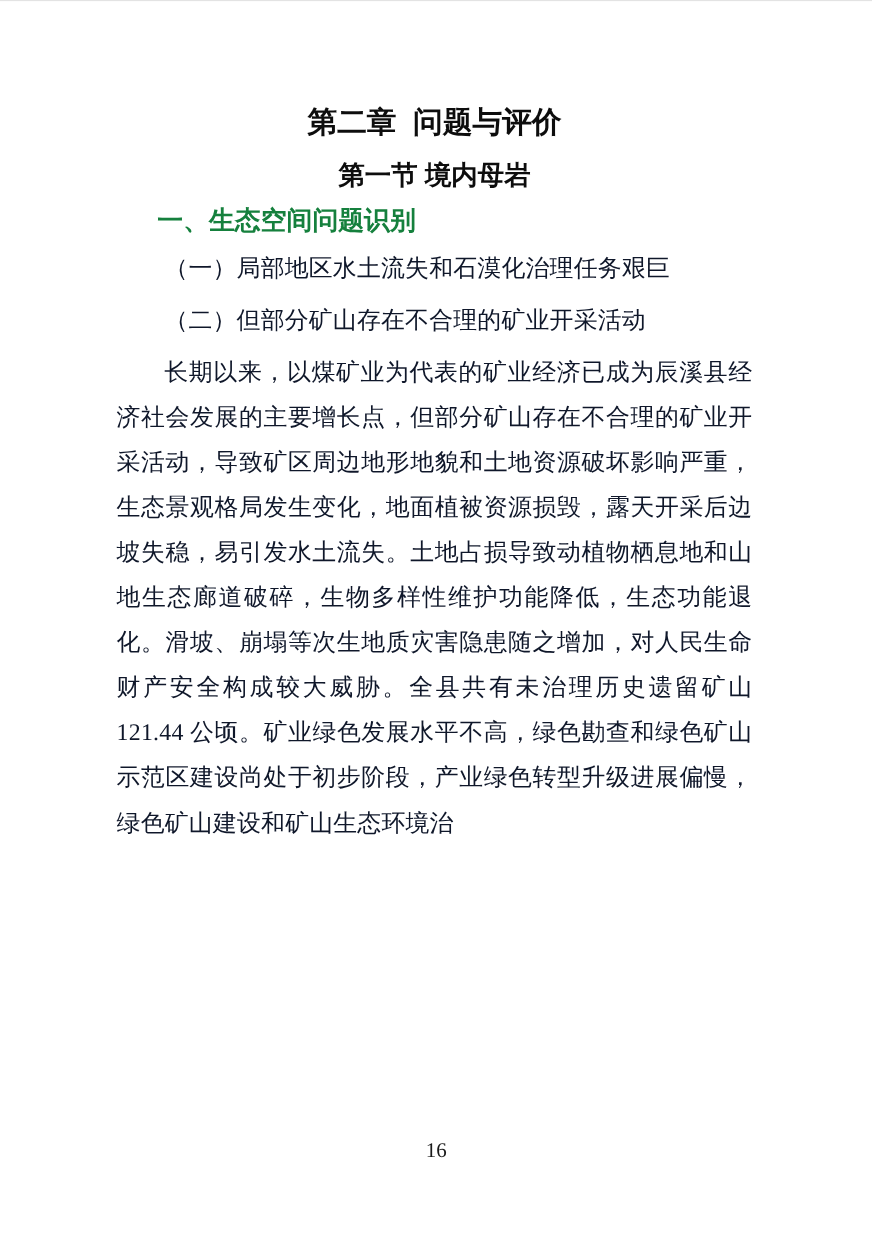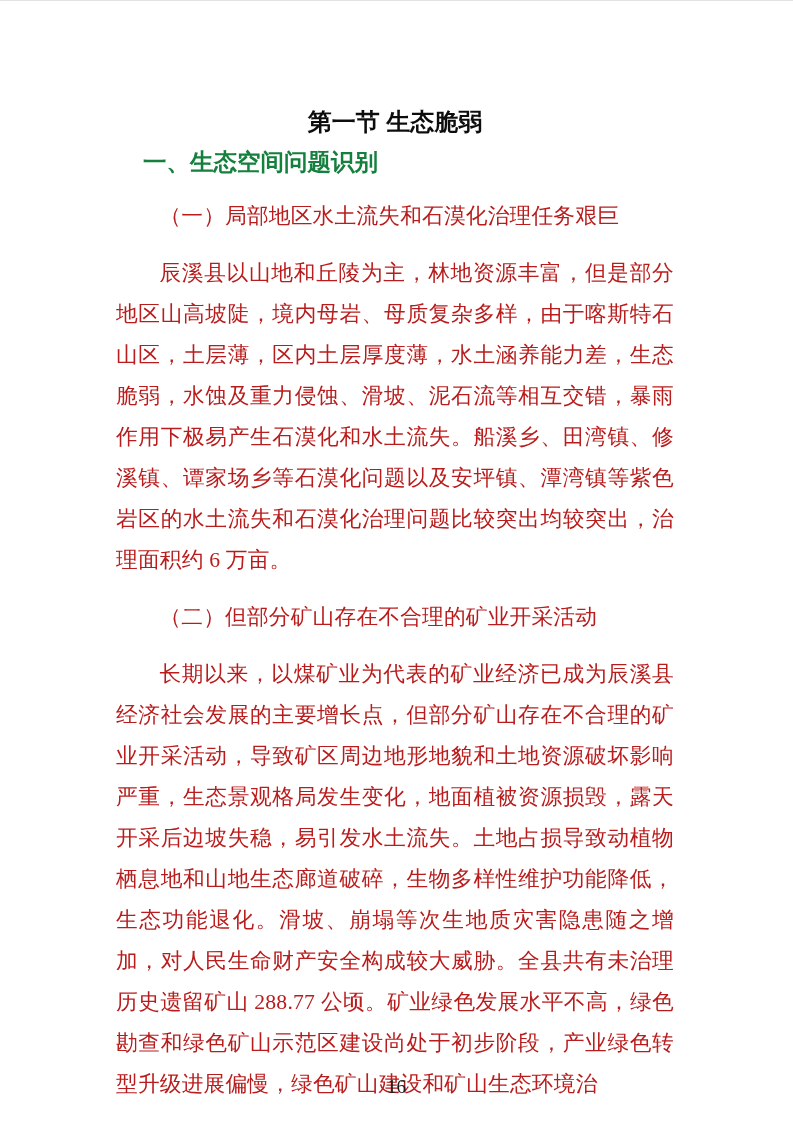--- a/index.html
+++ b/index.html
@@ -44,58 +44,58 @@
     margin: 4px 0 0 0;
     font-family: "Liberation Sans", "DejaVu Sans", sans-serif;
     font-weight: 700;
     font-size: 23.5px;
     line-height: 36px;
     text-align: left;
     text-indent: 43px;
     color: #15803d;
   }
   .doc-block {
-    margin: 16px;
+    margin: 6px;
     font-family: "Liberation Serif", "DejaVu Serif", serif;
     font-size: 21.7px;
     line-height: 41px;
     text-align: justify;
     text-justify: inter-ideograph;
     text-indent: 2em;
     letter-spacing: 0.2px;
-    color: #b91c1c;
+    color: #0f172a;
   }
   .item-heading {
     text-align: left;
   }
   .page-number {
     position: absolute;
-    top: 1074px;
+    top: 1034px;
     left: 0;
     width: 793px;
     text-align: center;
     font-family: "Liberation Serif", "DejaVu Serif", serif;
     font-size: 19px;
     line-height: 24px;
     color: #1a1a1a;
   }
 </style>
 </head>
 <body>
 
 <div class="page">
 
+  <h1 class="chapter-title">第二章  问题与评价</h1>
 
-  <h2 class="section-title">第一节 生态脆弱</h2>
+  <h2 class="section-title">第一节 境内母岩</h2>
 
   <h3 class="subsection-heading">一、生态空间问题识别</h3>
 
   <p class="doc-block item-heading">（一）局部地区水土流失和石漠化治理任务艰巨</p>
 
-  <p class="doc-block body-paragraph">辰溪县以山地和丘陵为主，林地资源丰富，但是部分地区山高坡陡，境内母岩、母质复杂多样，由于喀斯特石山区，土层薄，区内土层厚度薄，水土涵养能力差，生态脆弱，水蚀及重力侵蚀、滑坡、泥石流等相互交错，暴雨作用下极易产生石漠化和水土流失。船溪乡、田湾镇、修溪镇、谭家场乡等石漠化问题以及安坪镇、潭湾镇等紫色岩区的水土流失和石漠化治理问题比较突出均较突出，治理面积约 6 万亩。</p>
 
   <p class="doc-block item-heading">（二）但部分矿山存在不合理的矿业开采活动</p>
 
-  <p class="doc-block body-paragraph">长期以来，以煤矿业为代表的矿业经济已成为辰溪县经济社会发展的主要增长点，但部分矿山存在不合理的矿业开采活动，导致矿区周边地形地貌和土地资源破坏影响严重，生态景观格局发生变化，地面植被资源损毁，露天开采后边坡失稳，易引发水土流失。土地占损导致动植物栖息地和山地生态廊道破碎，生物多样性维护功能降低，生态功能退化。滑坡、崩塌等次生地质灾害隐患随之增加，对人民生命财产安全构成较大威胁。全县共有未治理历史遗留矿山 288.77 公顷。矿业绿色发展水平不高，绿色勘查和绿色矿山示范区建设尚处于初步阶段，产业绿色转型升级进展偏慢，绿色矿山建设和矿山生态环境治</p>
+  <p class="doc-block body-paragraph">长期以来，以煤矿业为代表的矿业经济已成为辰溪县经济社会发展的主要增长点，但部分矿山存在不合理的矿业开采活动，导致矿区周边地形地貌和土地资源破坏影响严重，生态景观格局发生变化，地面植被资源损毁，露天开采后边坡失稳，易引发水土流失。土地占损导致动植物栖息地和山地生态廊道破碎，生物多样性维护功能降低，生态功能退化。滑坡、崩塌等次生地质灾害隐患随之增加，对人民生命财产安全构成较大威胁。全县共有未治理历史遗留矿山 121.44 公顷。矿业绿色发展水平不高，绿色勘查和绿色矿山示范区建设尚处于初步阶段，产业绿色转型升级进展偏慢，绿色矿山建设和矿山生态环境治</p>
 
   <div class="page-number">16</div>
 
 </div>
 
 </body></html>

